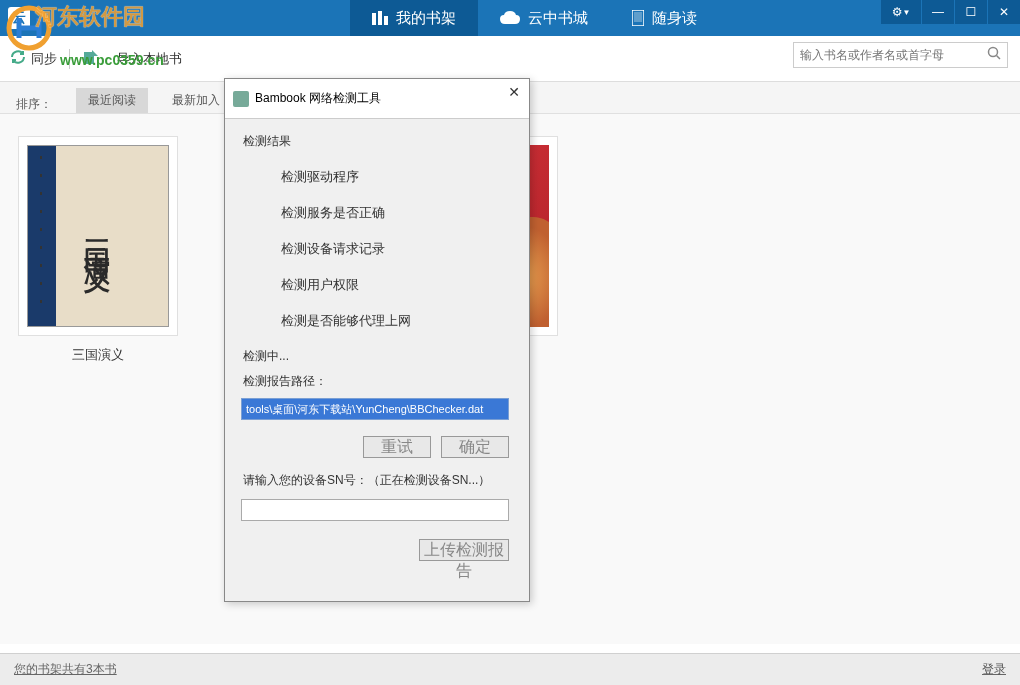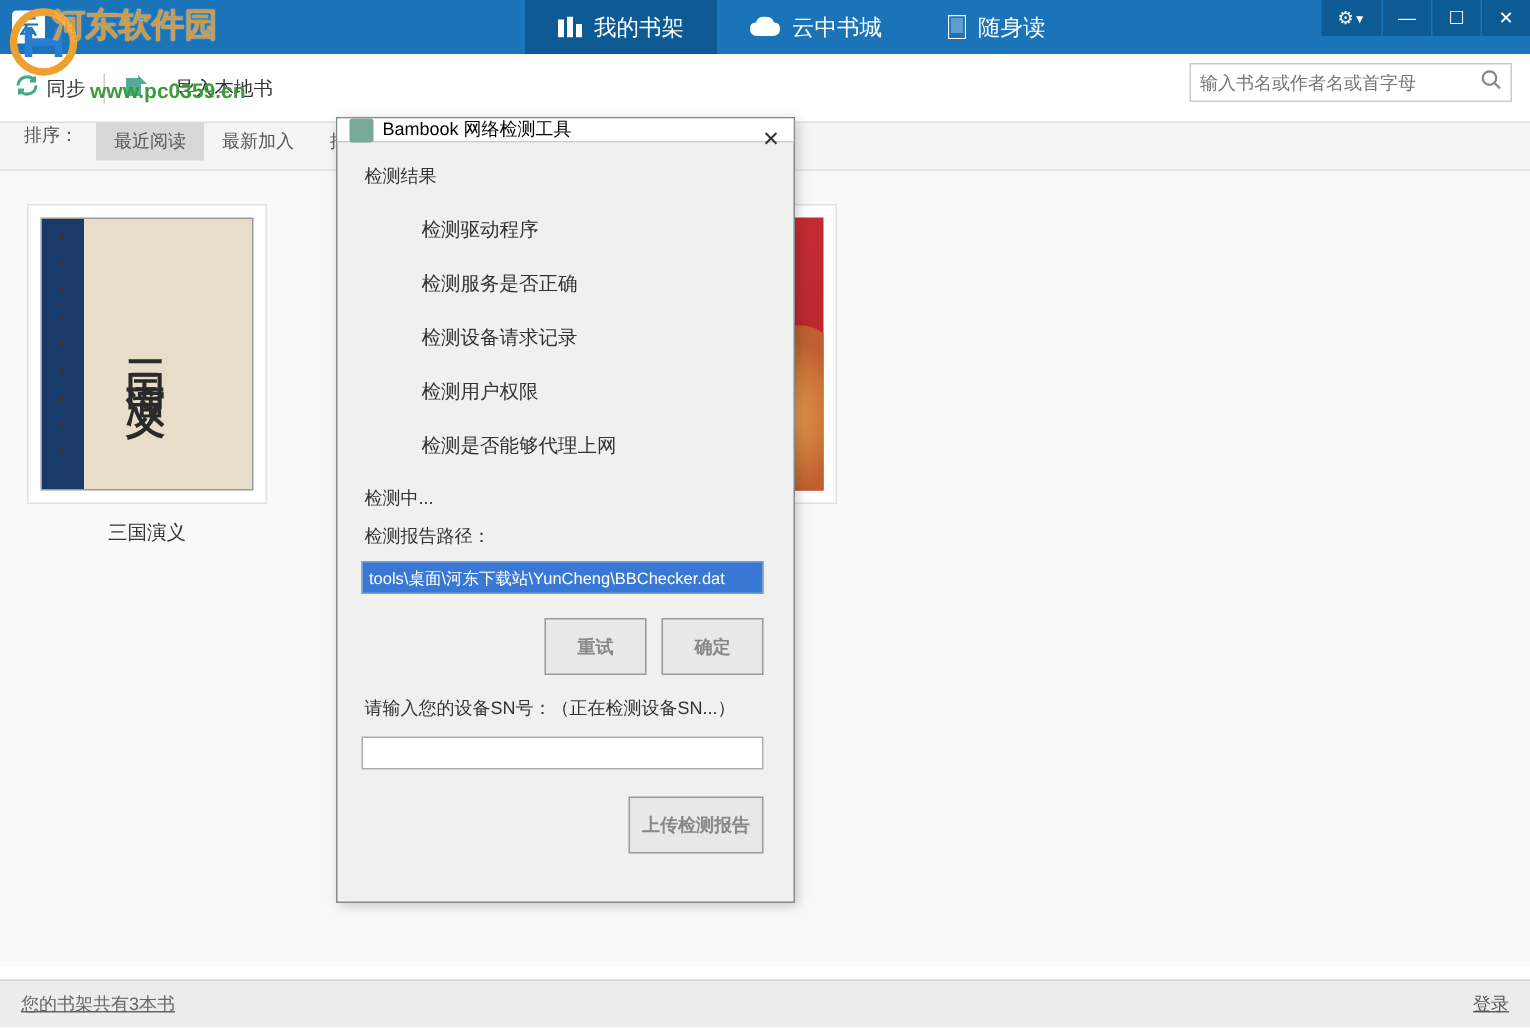--- a/index.html
+++ b/index.html
@@ -21,52 +21,52 @@
 .win-btn.gear { width: 40px; }
 
 .toolbar { height: 46px; background: #fff; border-bottom: 1px solid #ddd; display: flex; align-items: center; padding: 0 10px; position: relative; }
 .sync-btn { display: flex; align-items: center; gap: 5px; font-size: 13px; color: #333; cursor: pointer; }
 .sep { width: 1px; height: 20px; background: #ccc; margin: 0 12px; }
 .import-btn { display: flex; align-items: flex-end; gap: 19px; font-size: 13px; color: #333; cursor: pointer; }
 .search-box { position: absolute; right: 12px; top: 6px; width: 215px; height: 26px; border: 1px solid #ccc; display: flex; align-items: center; padding: 0 6px; }
 .search-box input { border: none; outline: none; flex: 1; font-size: 12px; color: #1d4ed8; }
 .search-icon { color: #888; cursor: pointer; }
 
-.sortbar { height: 32px; background: #f5f5f5; border-bottom: 1px solid #e0e0e0; display: flex; align-items: flex-start; padding: 0 16px; font-size: 12px; color: #555; gap: 0; }
+.sortbar { height: 32px; background: #f5f5f5; border-bottom: 1px solid #e0e0e0; display: flex; align-items: flex-end; padding: 0 16px; font-size: 12px; color: #555; gap: 12px; }
 .sort-label { margin-right: 12px; }
 .sort-item { padding: 4px 12px; cursor: pointer; }
 .sort-item.active { background: #d8d8d8; }
 
 .shelf { padding: 22px 18px; display: flex; gap: 20px; background: #f9f9f9; height: 530px; }
 .book { width: 160px; text-align: center; }
 .book-cover-wrap { width: 160px; height: 200px; background: #fff; border: 1px solid #e0e0e0; display: flex; align-items: center; justify-content: center; padding: 8px; }
 .book-cover { width: 100%; height: 100%; position: relative; }
 .book-title { font-size: 13px; color: #333; margin-top: 10px; }
 
 .cover1 { background: linear-gradient(90deg, #1a3a6a 0%, #1a3a6a 20%, #e8ddc8 20%, #e8ddc8 100%); display: flex; flex-direction: column; align-items: center; justify-content: center; color: #2a2a2a; font-size: 26px; font-weight: bold; writing-mode: vertical-rl; letter-spacing: 8px; border: 1px solid #999; }
 .cover1::before { content: ""; position: absolute; left: 12px; top: 10px; bottom: 10px; width: 2px; background: repeating-linear-gradient(to bottom, #333 0 3px, transparent 3px 18px); }
 .cover2 { background: linear-gradient(135deg, #d4343a 0%, #b02028 100%); position: relative; overflow: hidden; }
 .cover2::after { content: ""; position: absolute; right: -20px; bottom: -10px; width: 90px; height: 120px; background: radial-gradient(ellipse at center, #e8a050 0%, #c06030 60%); border-radius: 50% 40% 50% 40%; }
 
 .statusbar { position: absolute; bottom: 0; left: 0; right: 0; height: 32px; background: #ececec; border-top: 1px solid #d0d0d0; display: flex; align-items: center; padding: 0 14px; font-size: 12px; color: #666; justify-content: space-between; text-decoration: underline; }
 .login-link { color: #555; cursor: pointer; }
 
 .dialog { position: absolute; left: 224px; top: 78px; width: 306px; height: 524px; background: #f0f0f0; border: 1px solid #888; box-shadow: 2px 2px 8px rgba(0,0,0,0.2); z-index: 100; }
-.dialog-title { height: 16px; background: #fff; border-bottom: 1px solid #ccc; display: flex; align-items: center; padding: 0 8px; font-size: 12px; position: relative; }
+.dialog-title { height: 40px; background: #fff; border-bottom: 1px solid #ccc; display: flex; align-items: center; padding: 0 8px; font-size: 12px; position: relative; }
 .dialog-title-icon { width: 16px; height: 16px; margin-right: 6px; background: #7a9; border-radius: 2px; }
 .dialog-close { position: absolute; right: 6px; top: 5px; width: 18px; height: 18px; cursor: pointer; font-size: 14px; color: #333; text-align: center; }
 .dialog-body { padding: 10px 16px; font-size: 12px; color: #333; }
 .result-label { margin: 4px 0 10px 2px; }
 .check-list { margin-left: 40px; }
 .check-item { margin: 18px 0; font-size: 13px; }
 .checking { margin: 18px 2px 8px; }
 .path-label { margin: 6px 2px; }
 .path-input { width: 268px; height: 22px; border: 1px solid #7a9fd4; background: #3a78d6; color: #fff; font-size: 11px; padding: 0 4px; margin: 2px 0 10px; }
 .btn-row { display: flex; justify-content: flex-end; gap: 10px; margin: 6px 4px 14px; }
-.dlg-btn { width: 68px; height: 38px; border: 1px solid #999; background: #e8e8e8; font-size: 12px; cursor: pointer; color: #888; font-weight: bold; }
+.dlg-btn { width: 68px; height: 22px; border: 1px solid #999; background: #e8e8e8; font-size: 16px; cursor: pointer; color: #888; }
 .sn-label { margin: 6px 2px; font-size: 12px; }
 .sn-input { width: 268px; height: 22px; border: 1px solid #aaa; background: #fff; margin: 4px 0 18px; }
 .upload-row { display: flex; justify-content: flex-end; margin-right: 4px; }
 </style>
 </head>
 <body>
 
 <div class="titlebar">
   <div class="app-icon">云</div>
   <div class="main-tabs">

